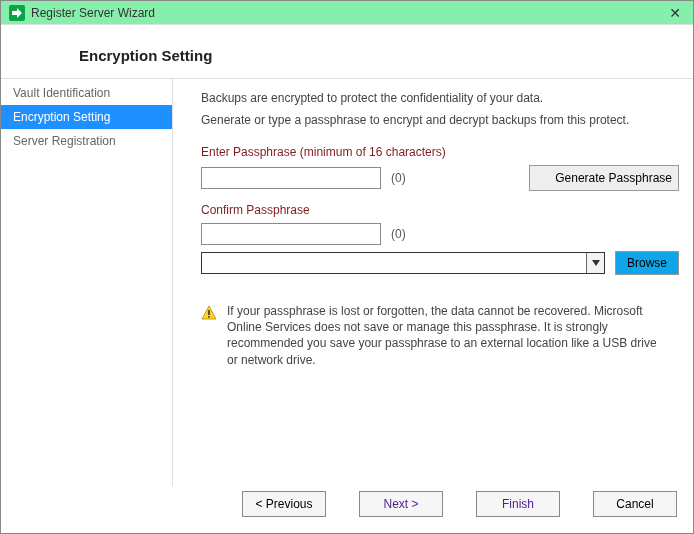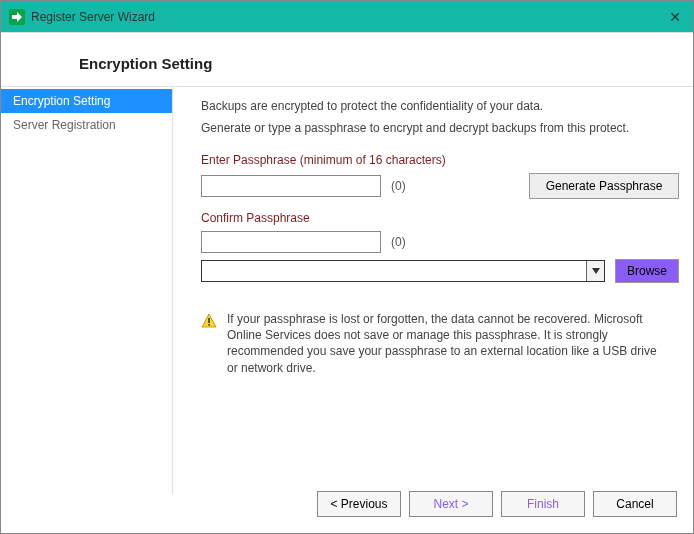--- a/index.html
+++ b/index.html
@@ -9,26 +9,26 @@
     font-size: 12px;
     color: #333;
     background: #fff;
     width: 694px;
     height: 534px;
     overflow: hidden;
     border: 1px solid #888;
     position: relative;
   }
   .titlebar {
-    height: 32px;
+    height: 24px;
     display: flex;
     align-items: center;
     padding: 0 8px;
     border-bottom: 1px solid #ddd;
-    background: #14b8a6;
+    background: #86efac;
   }
   .titlebar .app-icon {
     width: 16px; height: 16px;
     background: #0aa34a;
     border-radius: 2px;
     display: flex; align-items: center; justify-content: center;
     margin-right: 6px;
   }
   .titlebar .app-icon svg { display:block; }
   .titlebar .title-text { color: #333; font-size: 12px; }
@@ -86,20 +86,21 @@
   }
   .count { color:#555; }
   .gen-btn {
     margin-left:auto;
     width: 150px;
     height: 26px;
     background: #eee;
     border: 1px solid #999;
     font-size: 12px;
     cursor: pointer;
+    text-align: right;
   }
   .location-row { display:flex; align-items:center; gap:10px; margin-top:6px;}
   .combo {
     flex:1;
     display:flex;
     height:22px;
     border:1px solid #333;
     background:#fff;
   }
   .combo input {
@@ -112,21 +113,21 @@
   }
   .combo .drop {
     width:18px;
     border-left:1px solid #666;
     display:flex; align-items:center; justify-content:center;
     cursor:pointer;
     background:#f3f3f3;
   }
   .browse-btn {
     width:64px; height:24px;
-    background:#8b5cf6; border:1px solid #999;
+    background:#0ea5e9; border:1px solid #999;
     font-size:12px; cursor:pointer;
   }
   .warning {
     display:flex;
     gap:10px;
     margin-top:28px;
   }
   .warn-icon {
     width:16px; height:16px; flex-shrink:0; margin-top:2px;
   }
@@ -137,23 +138,24 @@
     bottom:16px;
     display:flex;
     gap:8px;
   }
   .footer button {
     width:84px; height:26px;
     border:1px solid #888;
     background:#f6f6f6;
     font-size:12px;
     cursor:pointer;
+    margin-left:25px;
   }
   .footer button.disabled {
-    color:#8b5cf6;
+    color:#4c1d95;
     cursor:default;
   }
 </style>
 </head>
 <body>
 
 <div class="titlebar">
   <span class="app-icon">
     <svg width="10" height="10" viewBox="0 0 10 10">
         <path d="M5 0 L10 5 L5 10 L5 7 L0 7 L0 3 L5 3 Z" fill="#fff"></path>
@@ -163,20 +165,21 @@
   <span class="close">✕</span>
 </div>
 
 <div class="heading-area">
   <h1>Encryption Setting</h1>
 </div>
 
 <div class="body-area">
 
   <div class="sidebar">
+    <div class="step">Vault Identification</div>
     <div class="step active">Encryption Setting</div>
     <div class="step">Server Registration</div>
   </div>
 
   <div class="main">
     <div class="info-line">Backups are encrypted to protect the confidentiality of your data.</div>
     <div class="info-line">Generate or type a passphrase to encrypt and decrypt backups from this protect.</div>
 
     <div class="field-label">Enter Passphrase (minimum of 16 characters)</div>
     <div class="row">

